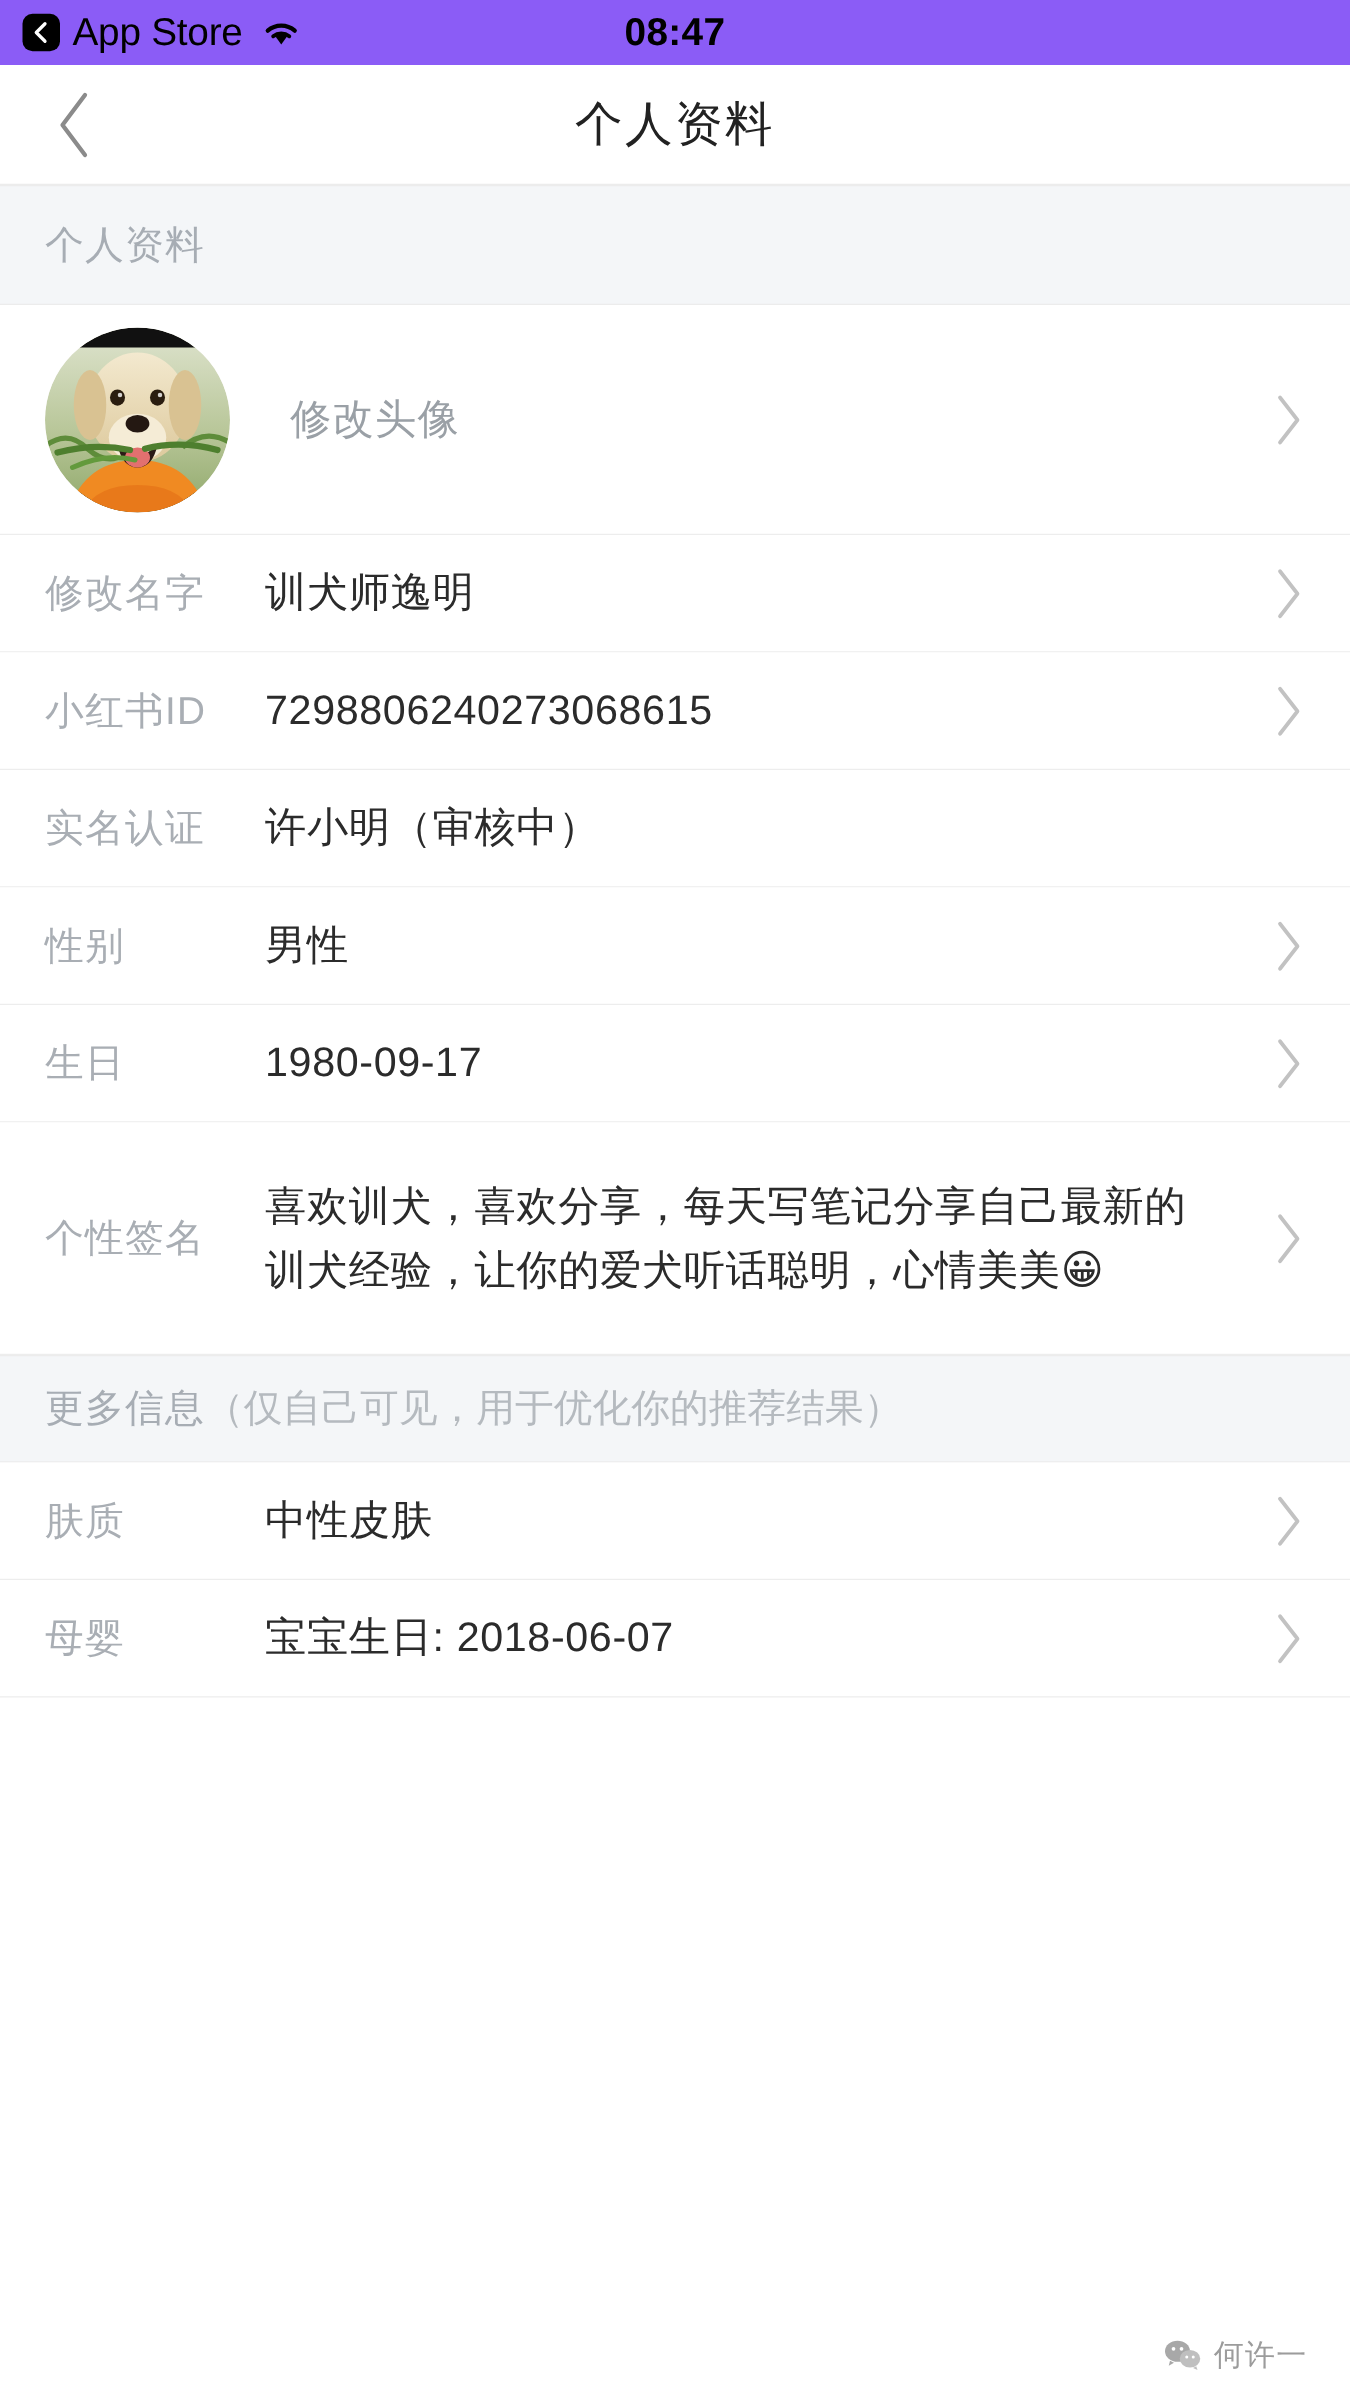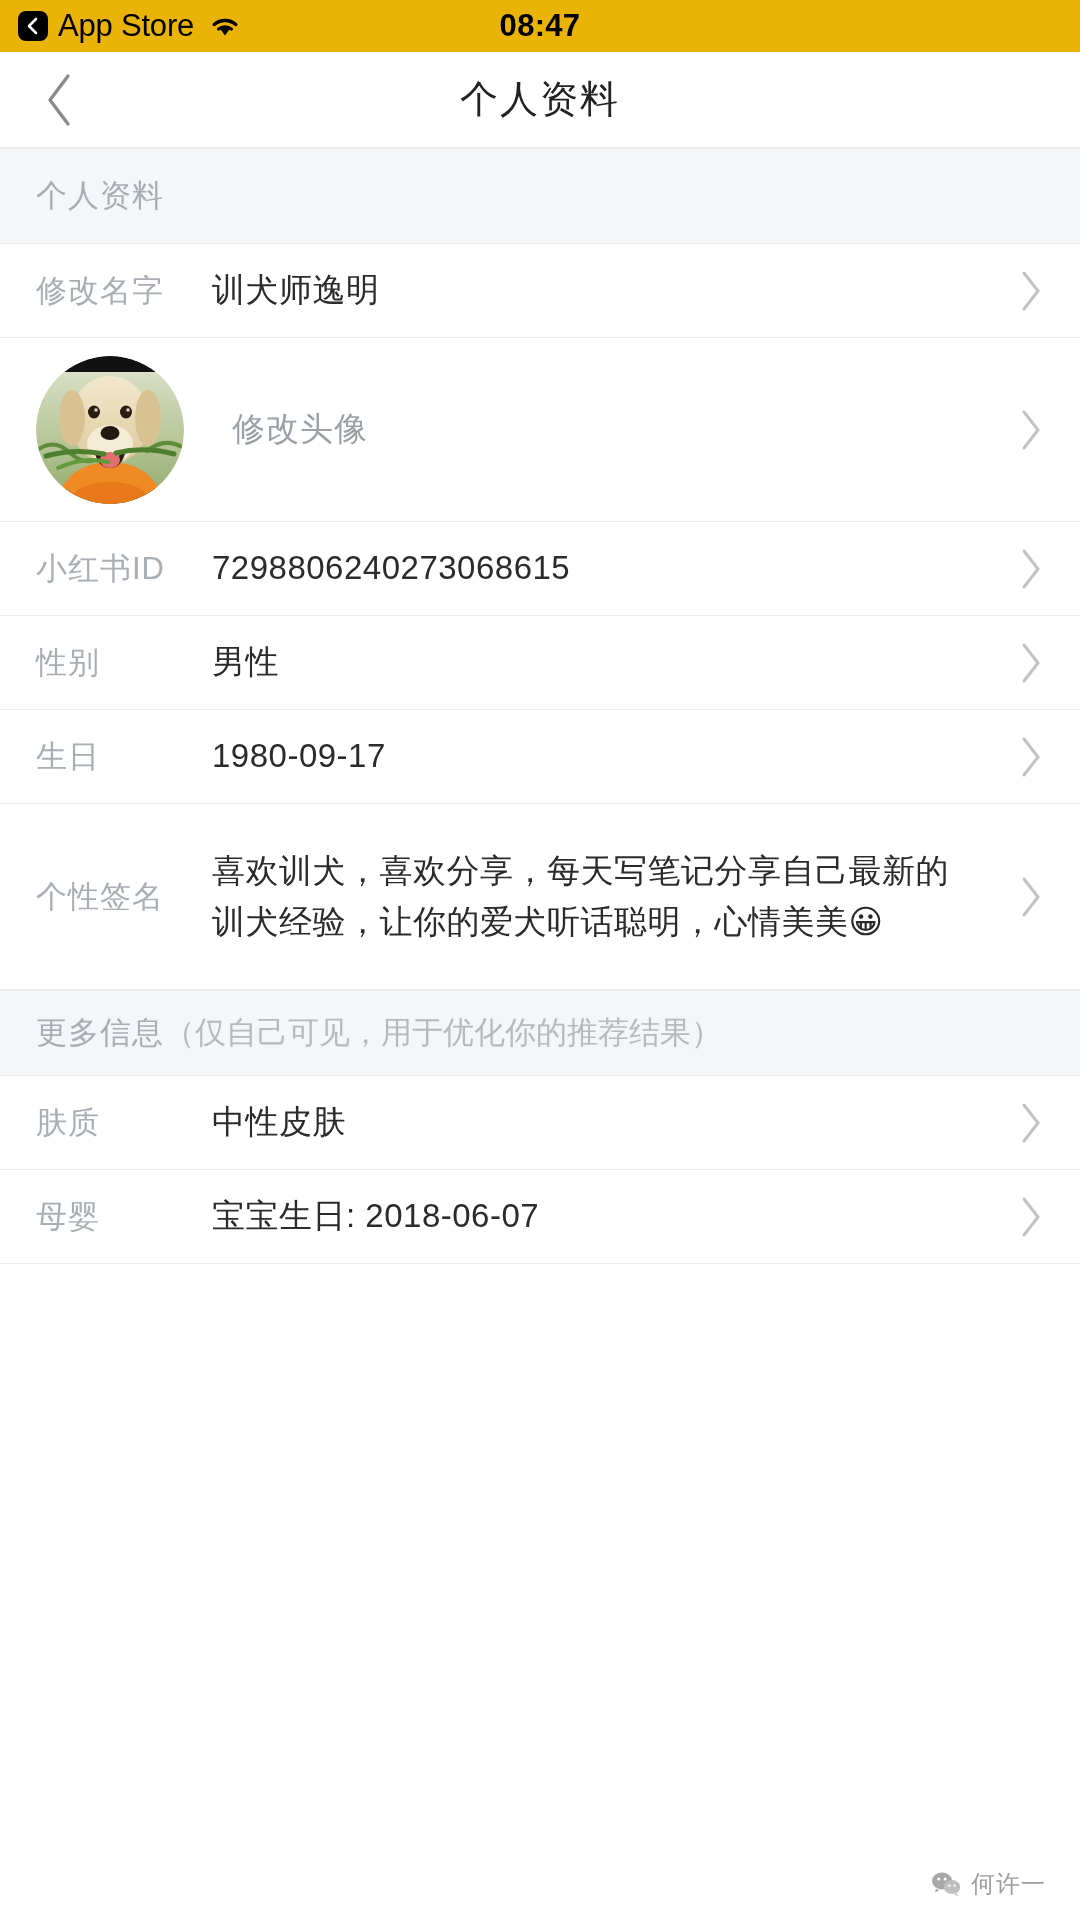--- a/index.html
+++ b/index.html
@@ -7,21 +7,21 @@
   body {
     font-family:"Liberation Sans","DejaVu Sans",sans-serif;
     background:#ffffff;
     -webkit-font-smoothing:antialiased;
     overflow:hidden;
   }
   .phone { width:1080px; height:1920px; position:relative; background:#fff; display:flex; flex-direction:column; }
 
   
   .statusbar {
-    height:52px; flex:0 0 52px; background:#eab308;
+    height:52px; flex:0 0 52px; background:#8b5cf6;
     display:flex; align-items:center; padding:0 18px; position:relative;
   }
   .sb-left { display:flex; align-items:center; gap:10px; }
   .back-chip {
     width:30px; height:30px; background:#000; border-radius:8px;
     display:flex; align-items:center; justify-content:center;
   }
   .back-chip svg { display:block; }
   .sb-appname { font-size:31px; color:#000; letter-spacing:-0.2px; }
   .wifi-icon { margin-left:4px; display:flex; align-items:center; }
@@ -137,30 +137,20 @@
         <path d="M25 5 L7 29 L25 53" stroke="#8b8b8b" stroke-width="3.4" fill="none" stroke-linecap="round" stroke-linejoin="round"></path>
       </svg>
     </div>
     <div class="nav-title">个人资料</div>
   </div>
 
   <div class="content">
 
     <div class="section-header tall">
       <span class="sh-title">个人资料</span>
-    </div>
-
-    <div class="row">
-      <div class="row-label">修改名字</div>
-      <div class="row-value">训犬师逸明</div>
-      <div class="chev">
-        <svg width="26" height="44" viewBox="0 0 26 44">
-            <path d="M6 4 L20 22 L6 40" stroke="#c2c2c2" stroke-width="3" fill="none" stroke-linecap="round" stroke-linejoin="round"></path>
-          </svg>
-      </div>
     </div>
 
     <div class="row avatar-row">
       <div class="avatar">
         <svg viewBox="0 0 148 148" preserveAspectRatio="xMidYMid slice">
           <defs>
             <clipPath id="avclip">
                 <circle cx="74" cy="74" r="74"></circle>
               </clipPath>
             <linearGradient id="bgGrad" x1="0" y1="0" x2="0" y2="1">
@@ -208,29 +198,44 @@
       </div>
       <div class="avatar-label">修改头像</div>
       <div class="chev">
         <svg width="26" height="44" viewBox="0 0 26 44">
             <path d="M6 4 L20 22 L6 40" stroke="#c2c2c2" stroke-width="3" fill="none" stroke-linecap="round" stroke-linejoin="round"></path>
           </svg>
       </div>
     </div>
 
     <div class="row">
+      <div class="row-label">修改名字</div>
+      <div class="row-value">训犬师逸明</div>
+      <div class="chev">
+        <svg width="26" height="44" viewBox="0 0 26 44">
+            <path d="M6 4 L20 22 L6 40" stroke="#c2c2c2" stroke-width="3" fill="none" stroke-linecap="round" stroke-linejoin="round"></path>
+          </svg>
+      </div>
+    </div>
+
+    <div class="row">
       <div class="row-label">小红书ID</div>
       <div class="row-value">7298806240273068615</div>
       <div class="chev">
         <svg width="26" height="44" viewBox="0 0 26 44">
             <path d="M6 4 L20 22 L6 40" stroke="#c2c2c2" stroke-width="3" fill="none" stroke-linecap="round" stroke-linejoin="round"></path>
           </svg>
       </div>
     </div>
 
+    <div class="row">
+      <div class="row-label">实名认证</div>
+      <div class="row-value">许小明（审核中）</div>
+      <div class="chev"></div>
+    </div>
 
     <div class="row">
       <div class="row-label">性别</div>
       <div class="row-value">男性</div>
       <div class="chev">
         <svg width="26" height="44" viewBox="0 0 26 44">
             <path d="M6 4 L20 22 L6 40" stroke="#c2c2c2" stroke-width="3" fill="none" stroke-linecap="round" stroke-linejoin="round"></path>
           </svg>
       </div>
     </div>

